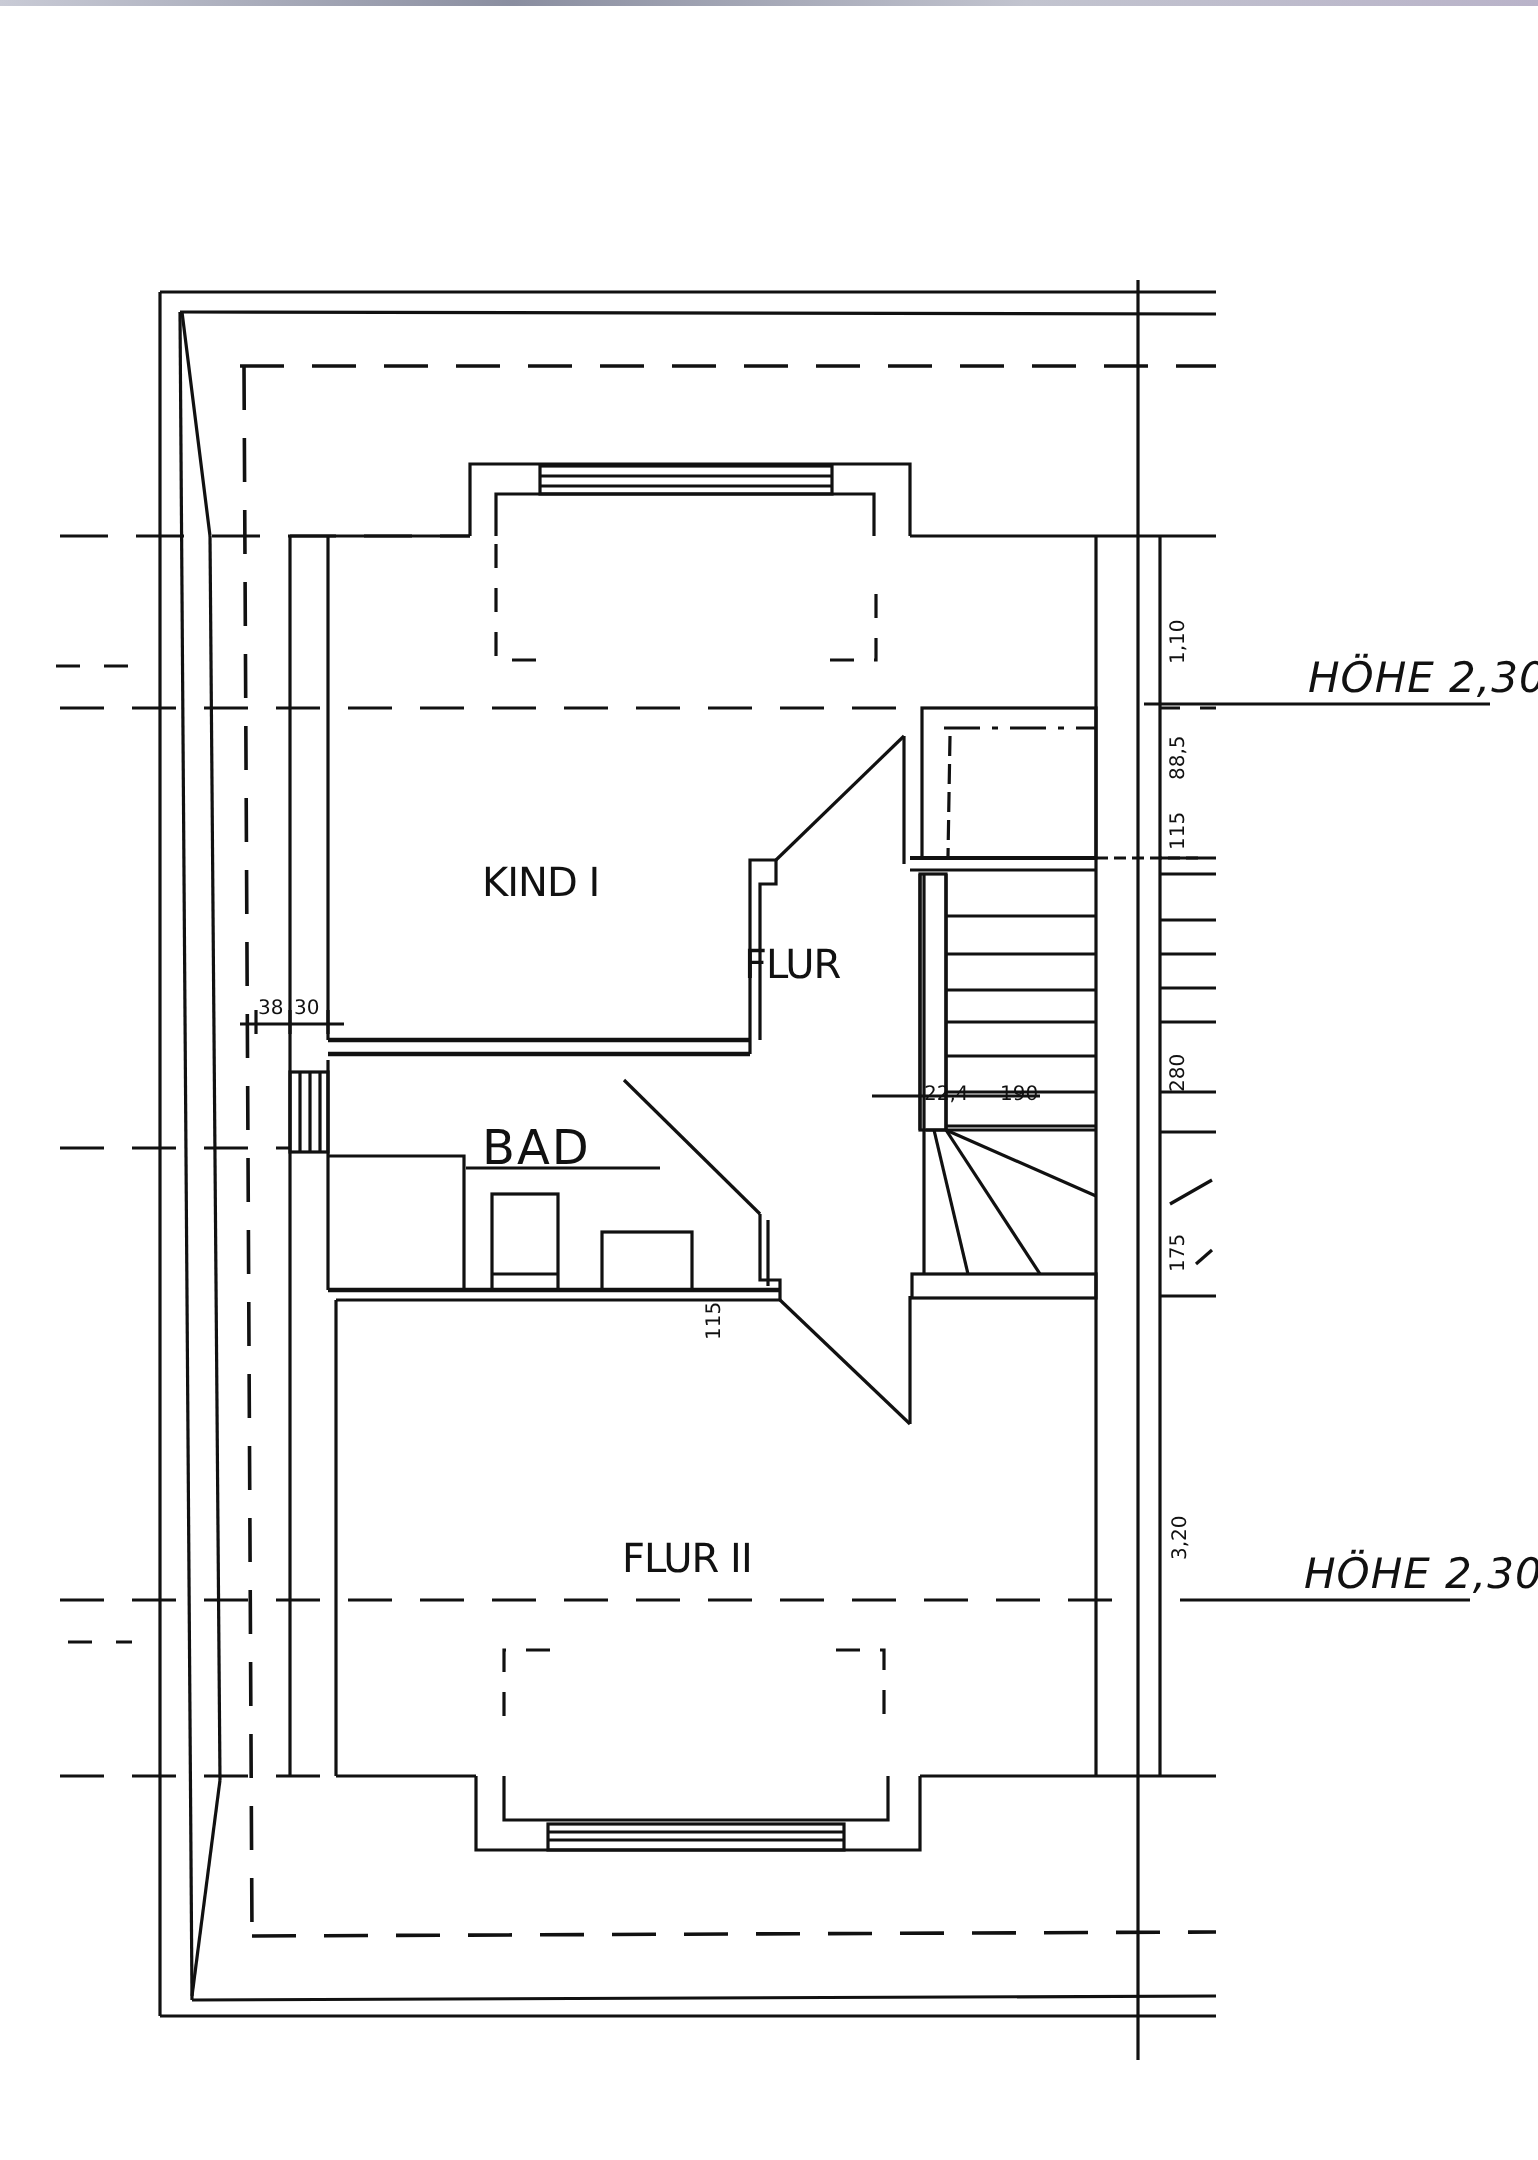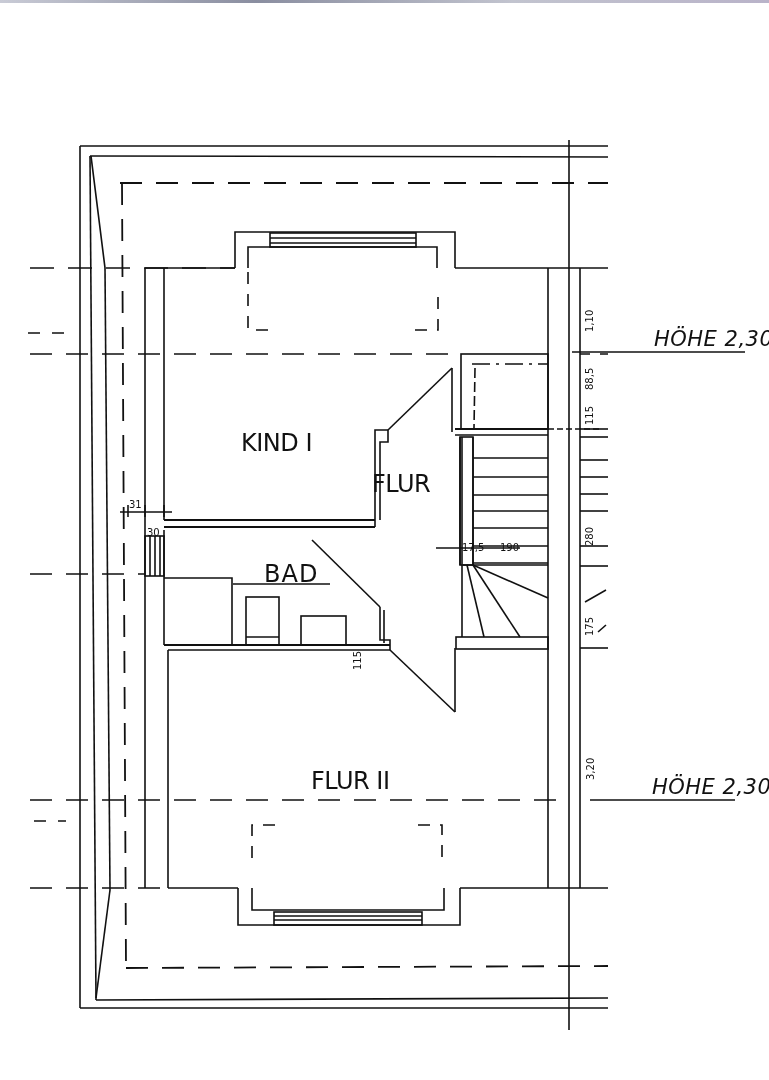--- a/index.html
+++ b/index.html
@@ -1,21 +1,21 @@
 <!DOCTYPE html>
 <html><head>
   <meta charset="utf-8">
   <style>
     html, body { margin: 0; padding: 0; background: #ffffff; }
     body { width: 769px; height: 1080px; position: relative; overflow: hidden; font-family: "Liberation Sans", sans-serif; }
     #plan { position: absolute; left: 0; top: 0; width: 769px; height: 1080px; }
     .topstrip { position: absolute; left: 0; top: 0; width: 769px; height: 3px; background: linear-gradient(90deg,#c9cbd6,#8a8ea0,#c2c4cf,#b9b3c9); }
     .lbl { position: absolute; color: #111; white-space: nowrap; }
-    .room { font-family: "DejaVu Sans", sans-serif; font-size: 24px; letter-spacing: -0.5px; }
-    .hand { font-family: "DejaVu Sans", sans-serif; font-size: 21px; font-weight: normal; letter-spacing: 0.5px; margin-left: 23px; }
+    .room { font-family: "DejaVu Sans", sans-serif; font-size: 20px; letter-spacing: -0.5px; }
+    .hand { font-family: "DejaVu Sans", sans-serif; font-size: 21px; font-weight: normal; letter-spacing: 0.5px; }
     .dim { font-family: "DejaVu Sans", sans-serif; font-size: 10px; }
     .vdim { transform: rotate(-90deg); transform-origin: left top; }
     .hoehe { font-family: "DejaVu Sans", sans-serif; font-size: 21px; font-style: italic; letter-spacing: 0.5px; border-bottom: 1.5px solid #111; padding: 0 0 0 0; line-height: 22px; margin-left: 32px; }
   </style>
 </head>
 <body>
 
 <div id="plan">
   <div class="topstrip"></div>
 
@@ -162,23 +162,23 @@
   </svg>
 
   <span class="lbl room" style="left:241px;top:429px">KIND I</span>
   <span class="lbl room" style="left:372px;top:470px">FLUR</span>
   <span class="lbl hand" style="left:241px;top:560px;font-size:24px;letter-spacing:1px">BAD</span>
   <span class="lbl room" style="left:311px;top:767px">FLUR II</span>
 
   <span class="lbl hoehe" style="left:622px;top:328px;border:none">HÖHE 2,30</span>
   <span class="lbl hoehe" style="left:620px;top:776px;border:none">HÖHE 2,30</span>
 
-  <span class="lbl dim" style="left:129px;top:499px">31</span>
-  <span class="lbl dim" style="left:147px;top:527px">30</span>
-  <span class="lbl dim" style="left:462px;top:542px">17,5</span>
+  <span class="lbl dim" style="left:129px;top:499px">38</span>
+  <span class="lbl dim" style="left:147px;top:499px">30</span>
+  <span class="lbl dim" style="left:462px;top:542px">22,4</span>
   <span class="lbl dim" style="left:500px;top:542px">190</span>
   <span class="lbl dim vdim" style="left:352px;top:670px">115</span>
   <span class="lbl dim vdim" style="left:584px;top:332px">1,10</span>
   <span class="lbl dim vdim" style="left:584px;top:390px">88,5</span>
   <span class="lbl dim vdim" style="left:584px;top:425px">115</span>
   <span class="lbl dim vdim" style="left:584px;top:546px">280</span>
   <span class="lbl dim vdim" style="left:584px;top:636px">175</span>
   <span class="lbl dim vdim" style="left:585px;top:780px">3,20</span>
 </div>
 

